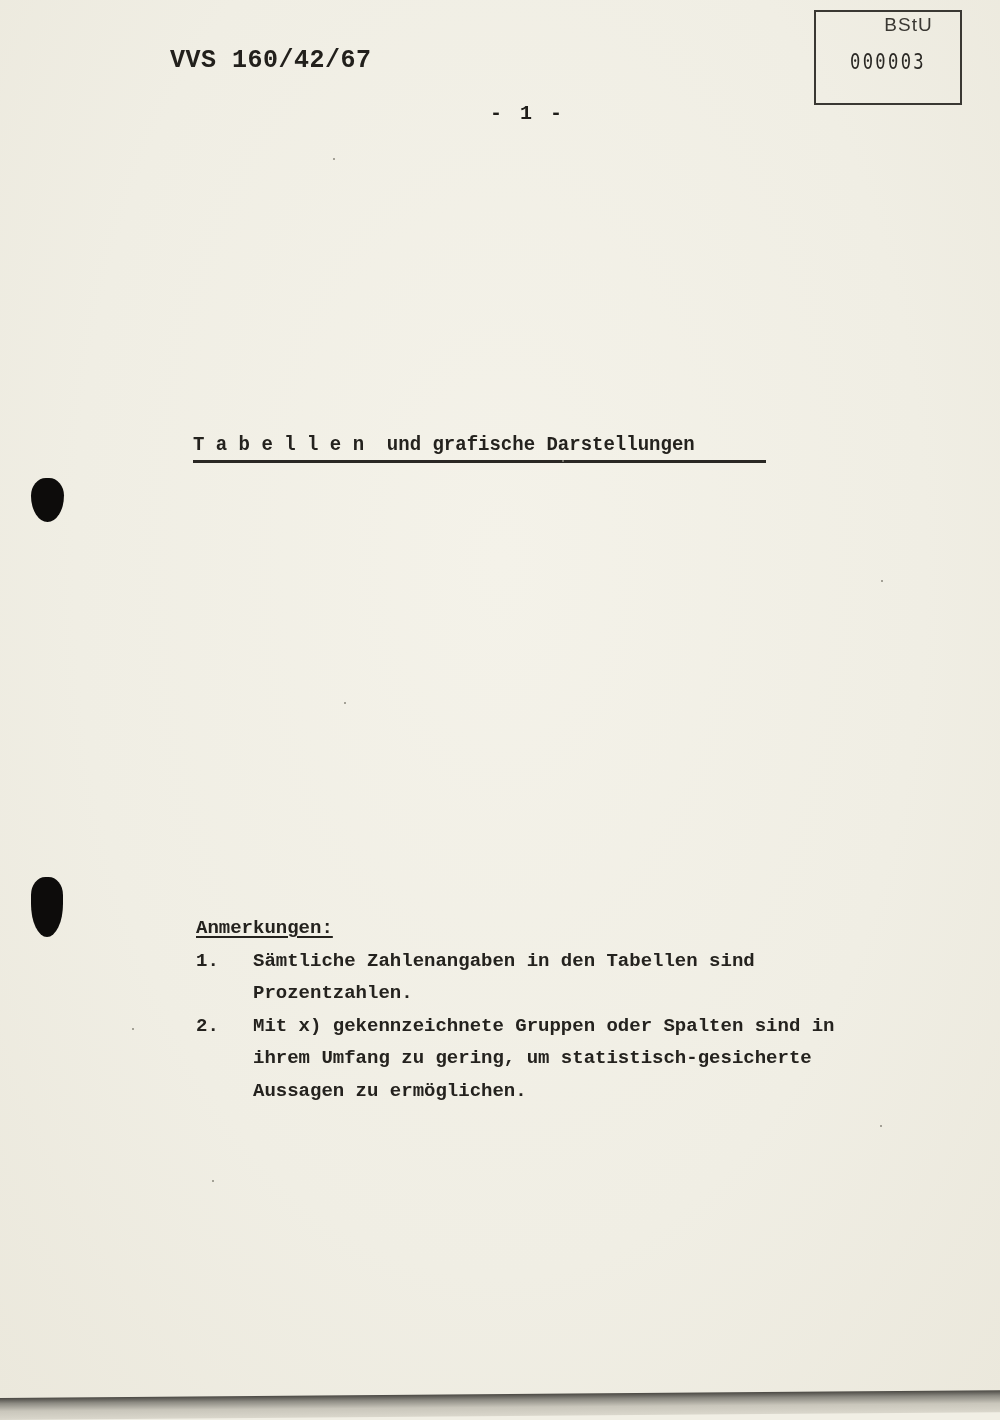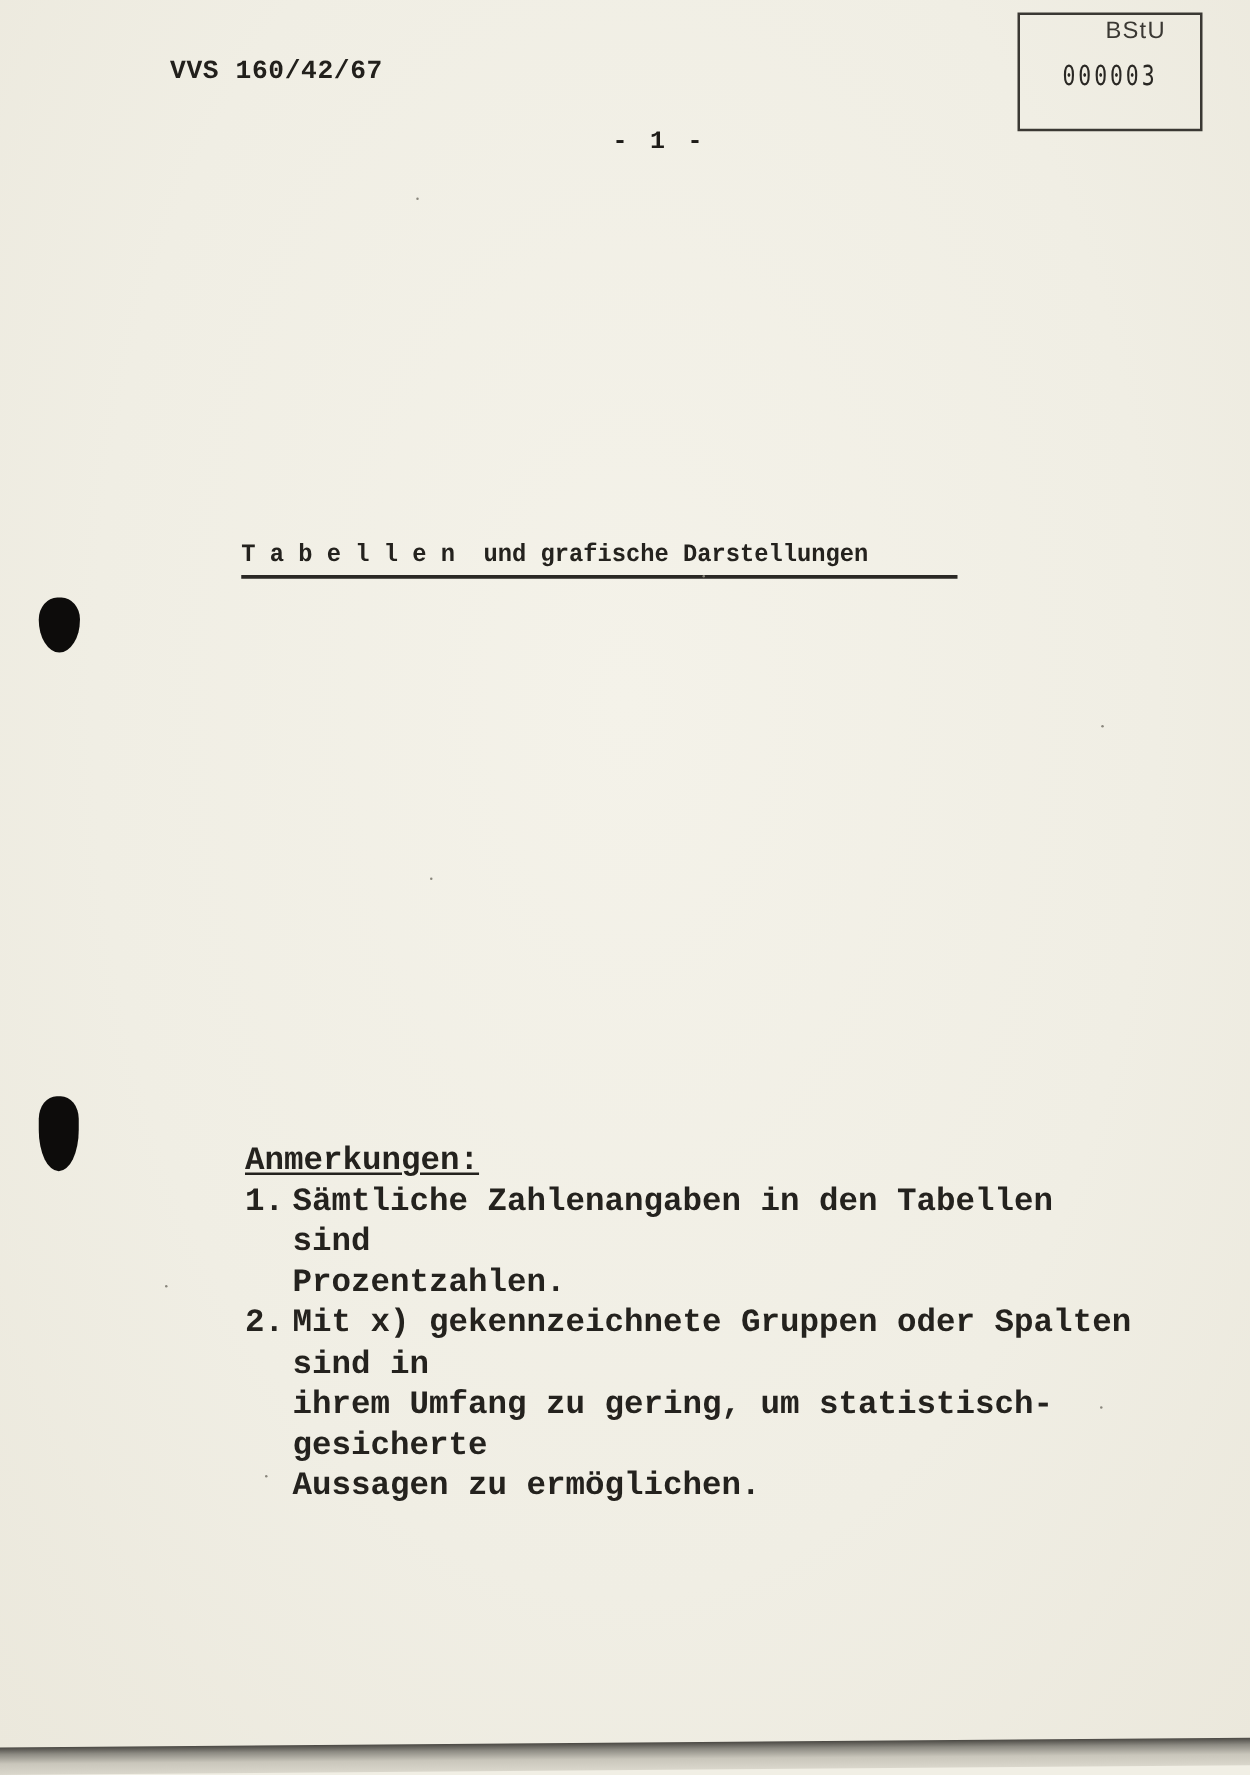--- a/index.html
+++ b/index.html
@@ -28,23 +28,23 @@
       left: 0;
       top: 1398px;
       width: 1000px;
       height: 22px;
       background: linear-gradient(to bottom, #4a4843 0%, #8c8a82 25%, #c9c6bb 60%, #dad7cc 100%);
       transform: skewY(-0.45deg);
       transform-origin: left top;
     }
     .ref {
       position: absolute;
-      left: 136px;
+      left: 170px;
       top: 46px;
-      font-size: 21px;
+      font-size: 25px;
       font-weight: bold;
       letter-spacing: 0.5px;
       color: #22201c;
     }
     .stamp {
       position: absolute;
       left: 814px;
       top: 10px;
       width: 148px;
       height: 95px;
@@ -114,40 +114,41 @@
     }
     .punch-2 {
       left: 31px; top: 877px;
       width: 32px; height: 60px;
       border-radius: 45% 45% 50% 50% / 30% 30% 55% 55%;
     }
     .notes {
       position: absolute;
       left: 196px;
       top: 912px;
-      font-size: 26px;
+      font-size: 19px;
       font-weight: bold;
       color: #24221e;
       line-height: 32.5px;
     }
     .notes-heading {
       text-decoration: underline;
       text-decoration-thickness: 2px;
       text-underline-offset: 3px;
     }
     .note-item {
       display: flex;
     }
     .note-num {
       width: 38px;
       flex: none;
     }
     .note-text {
       width: 680px;
       white-space: pre-line;
+      margin-left: 19px;
     }
     .speck {
       position: absolute;
       width: 2px; height: 2px;
       background: #8a877d;
       border-radius: 50%;
     }
   </style>
 </head>
 <body>

